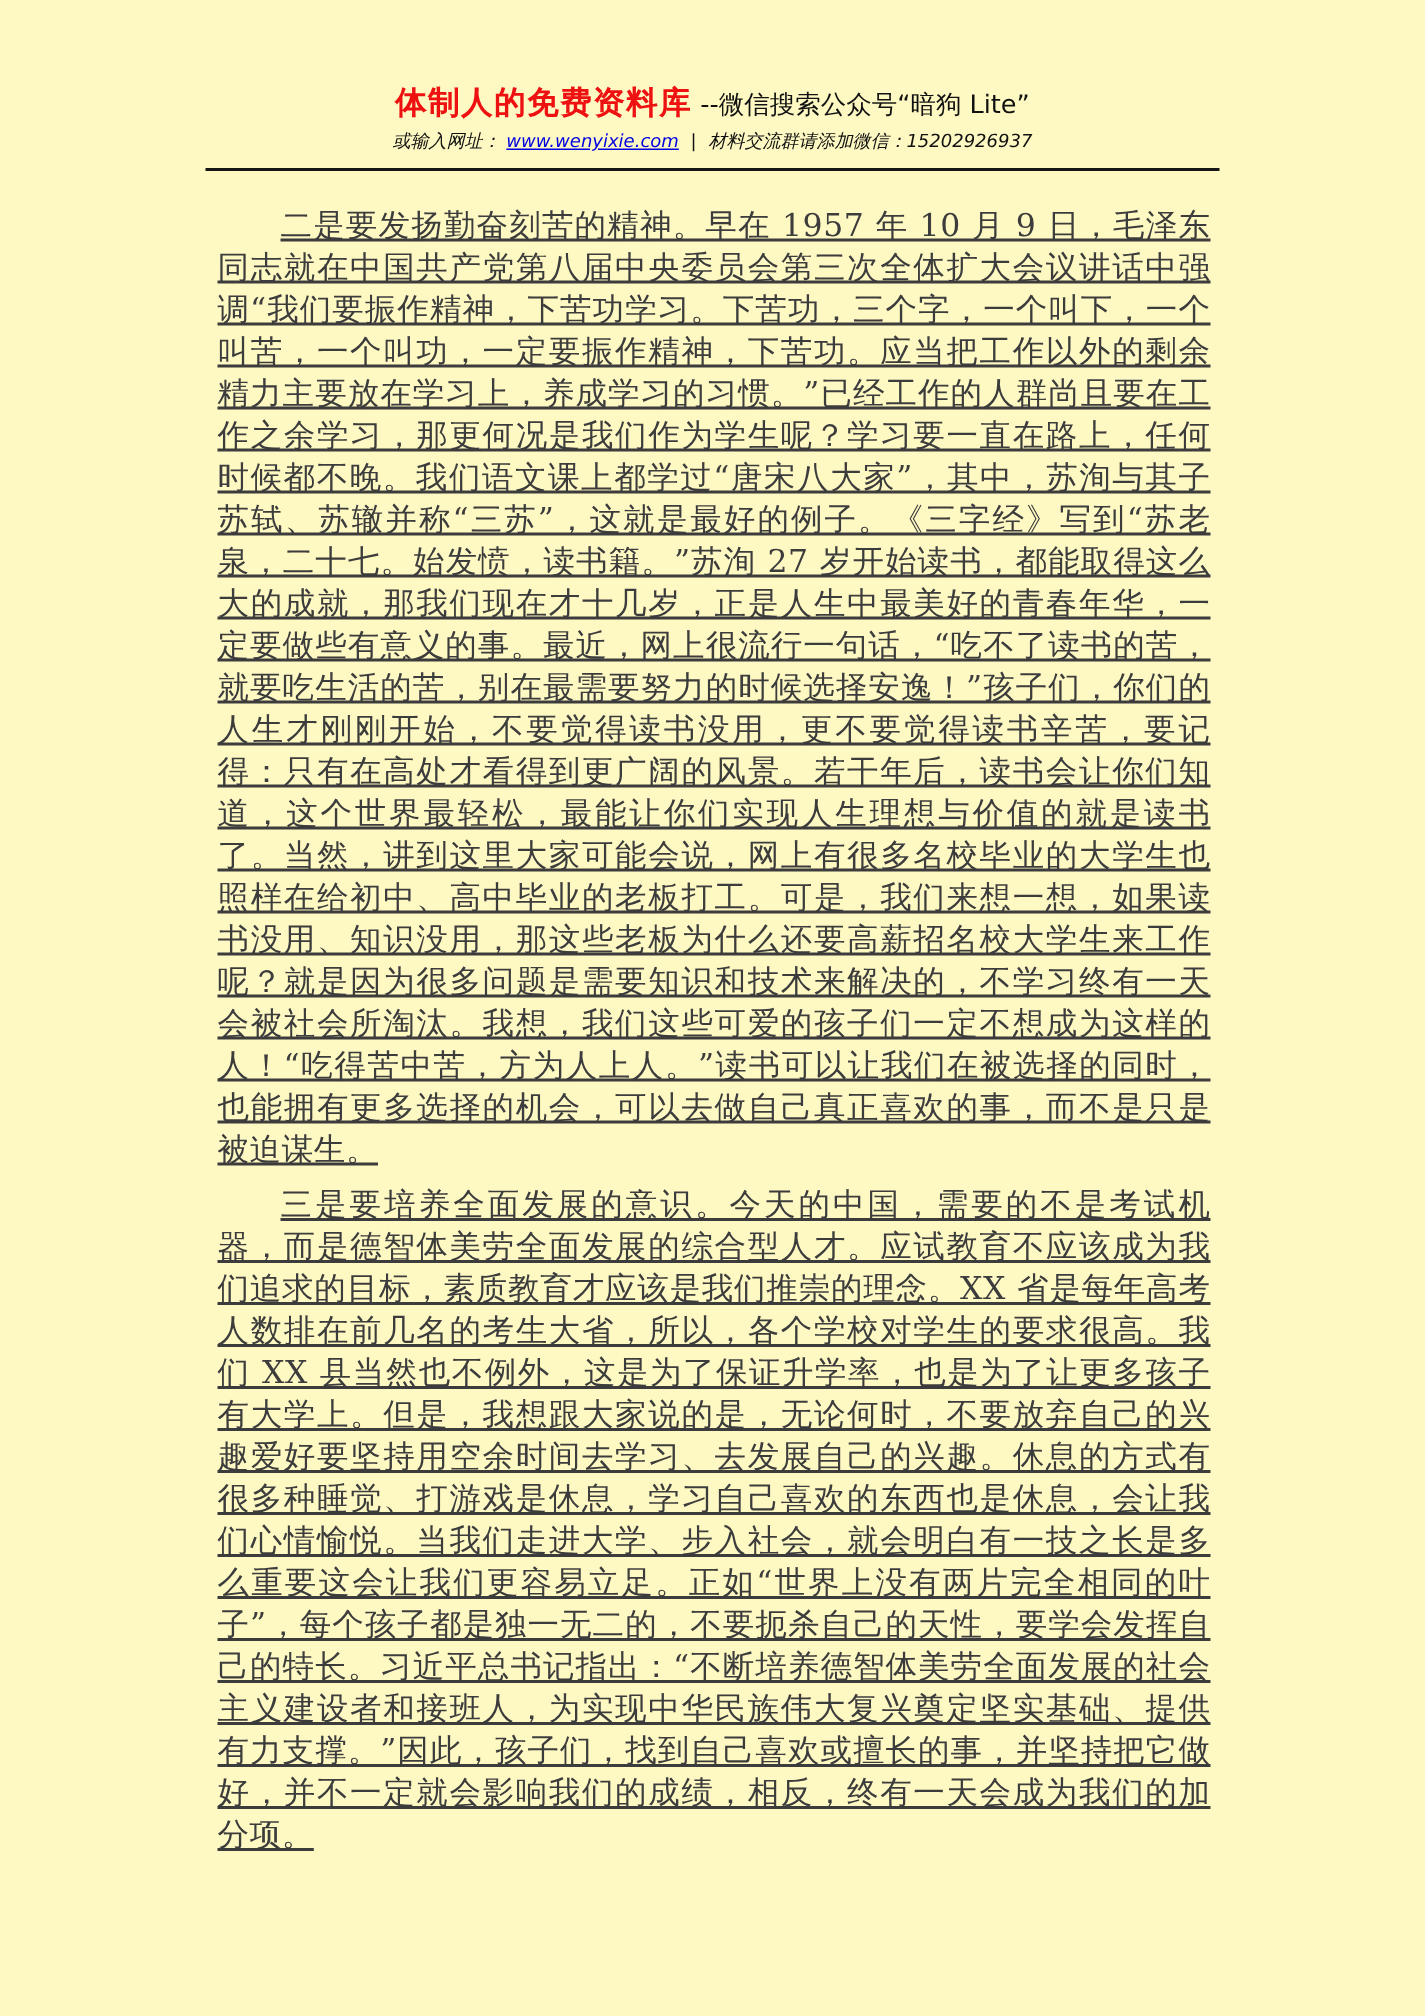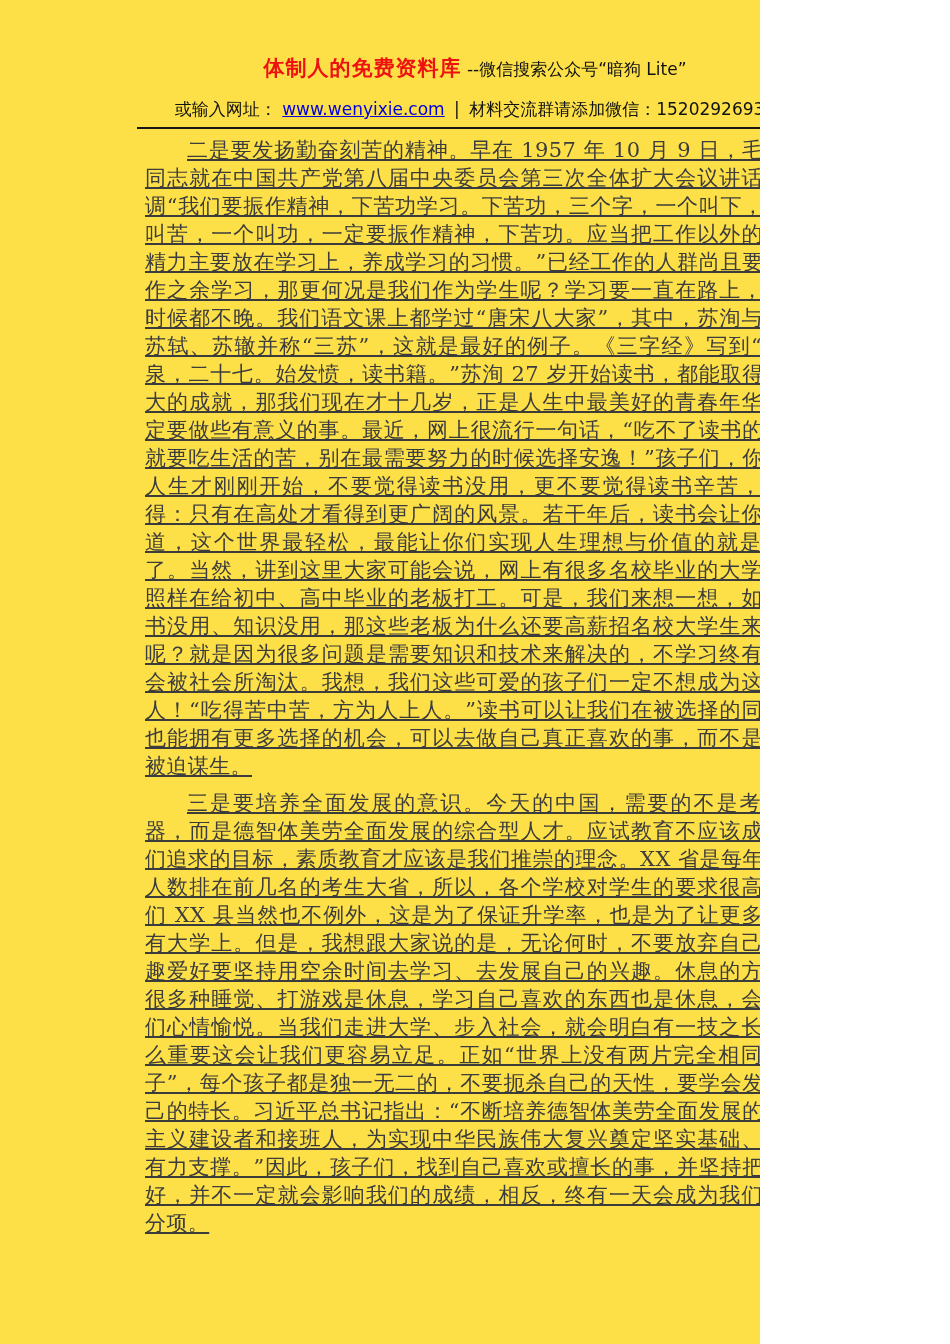--- a/index.html
+++ b/index.html
@@ -2,23 +2,23 @@
 <html><head>
 <meta charset="utf-8">
 <style>
   html, body {
     margin: 0;
     padding: 0;
     background: #ffffff;
   }
   .page {
     position: relative;
-    width: 760px;
+    width: 950px;
     height: 1344px;
-    background: #fde047;
+    background: #fef9c3;
     overflow: hidden;
     font-family: "DejaVu Sans", sans-serif;
   }
   
   .doc-header {
     position: absolute;
     left: 137px;
     top: 56px;
     width: 676px;
     text-align: center;
@@ -30,24 +30,25 @@
     font-size: 17px;
     line-height: 24px;
     white-space: nowrap;
   }
   .brand {
     font-size: 21px;
     font-weight: bold;
     letter-spacing: 1px;
   }
   .header-line2 {
-    font-size: 17px;
+    font-size: 12px;
     line-height: 22px;
-    margin-top: 17px;
+    margin-top: 1px;
     white-space: nowrap;
+    font-style: italic;
   }
   .site-link {
     text-decoration: underline;
     cursor: pointer;
   }
   .sep {
     padding: 0 4px;
   }
   
   .doc-body {

